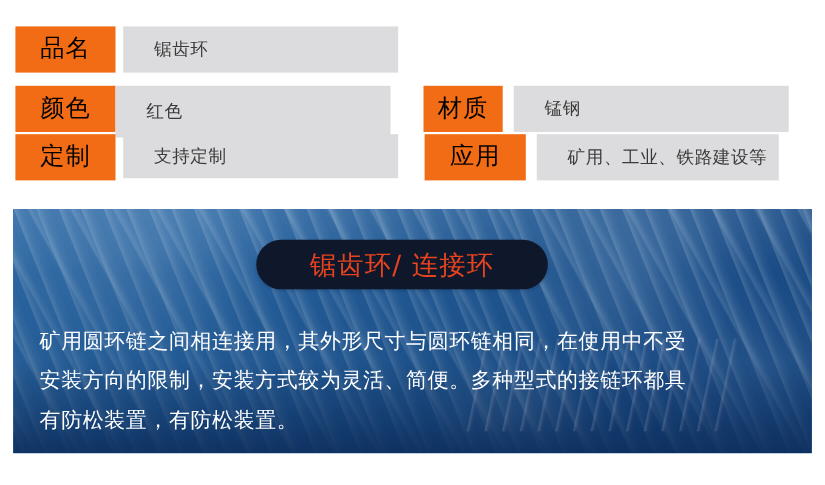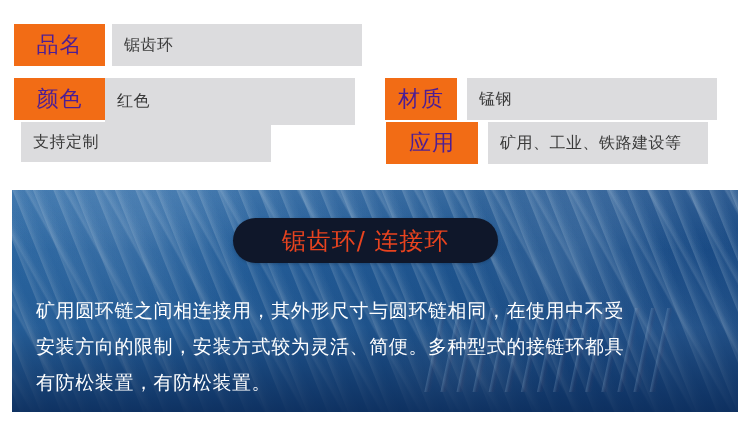--- a/index.html
+++ b/index.html
@@ -10,34 +10,34 @@
     overflow:hidden;
     position:relative;
   }
   #page{position:relative;width:750px;height:441px;overflow:hidden;background:#fff;}
 
   
   .spec{position:absolute;left:0;top:0;width:750px;height:186px;}
   .spec-row{position:absolute;display:flex;align-items:stretch;}
   .lbl{
     background:#f26c15;
-    color:#4c1d95;
+    color:#000000;
     display:flex;align-items:center;justify-content:center;
     font-size:22px;
     letter-spacing:1px;
     line-height:1;
     font-weight:400;
     box-sizing:border-box;
   }
   .val{
     background:#dcdcde;
     color:#3a3a3a;
     display:flex;align-items:center;
     font-size:16px;
-    padding-left:12px;
+    padding-left:28px;
     box-sizing:border-box;
     letter-spacing:0.5px;
   }
   
   .r1{left:14px;top:24px;}
   .r2{left:14px;top:78px;}
   .r3{left:14px;top:122px;}
   .r2b{left:385px;top:78px;}
   .r3b{left:386px;top:122px;}
 
@@ -147,20 +147,21 @@
       <div class="lbl">品名</div>
       <div class="val">锯齿环</div>
     </div>
 
     <div class="spec-row r2">
       <div class="lbl">颜色</div>
       <div class="val">红色</div>
     </div>
 
     <div class="spec-row r3">
+      <div class="lbl">定制</div>
       <div class="val">支持定制</div>
     </div>
 
     <div class="spec-row r2b">
       <div class="lbl">材质</div>
       <div class="val">锰钢</div>
     </div>
 
     <div class="spec-row r3b">
       <div class="lbl">应用</div>

